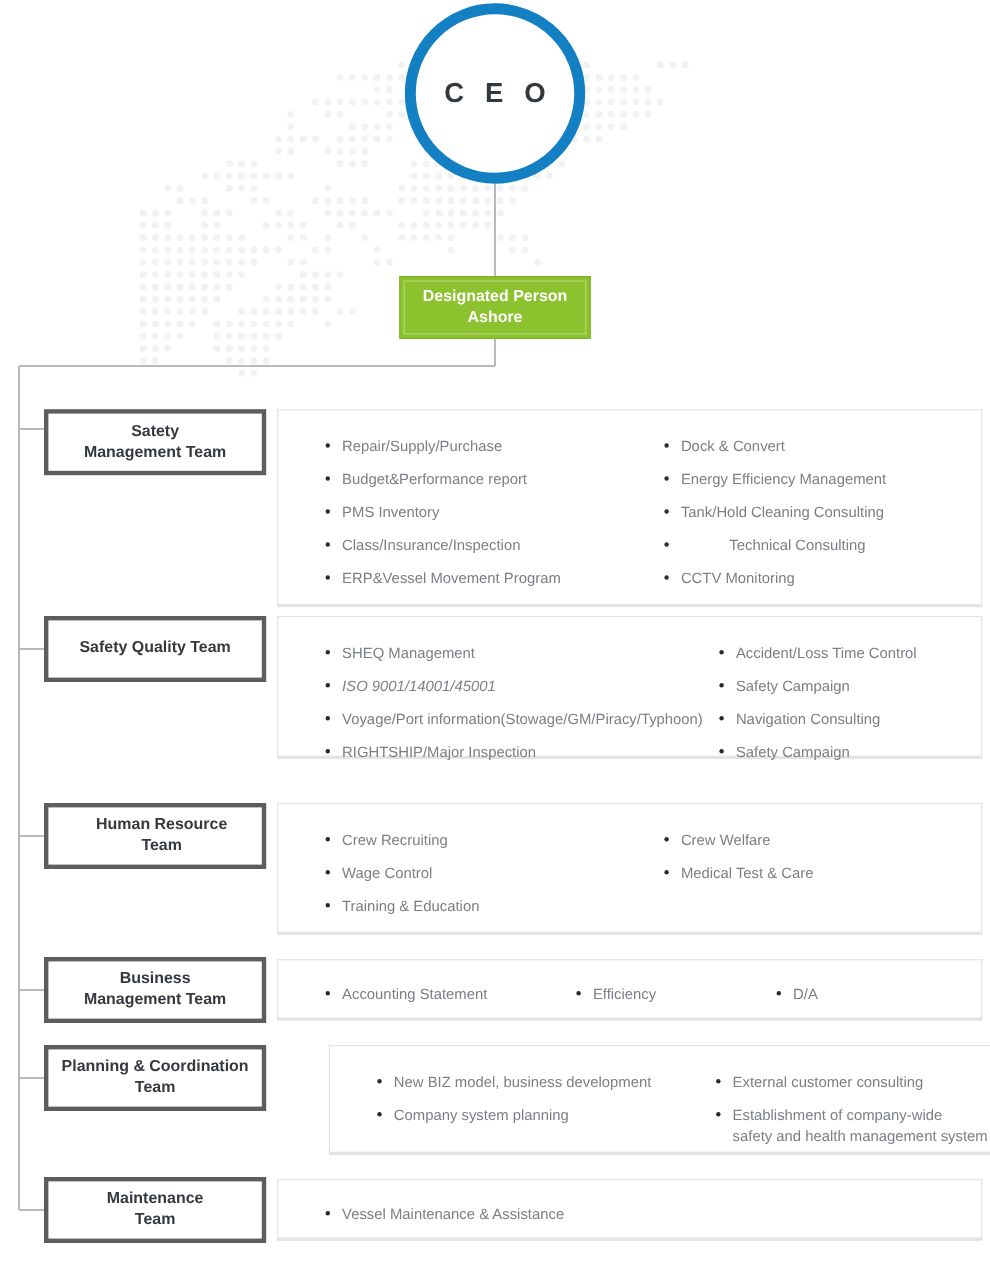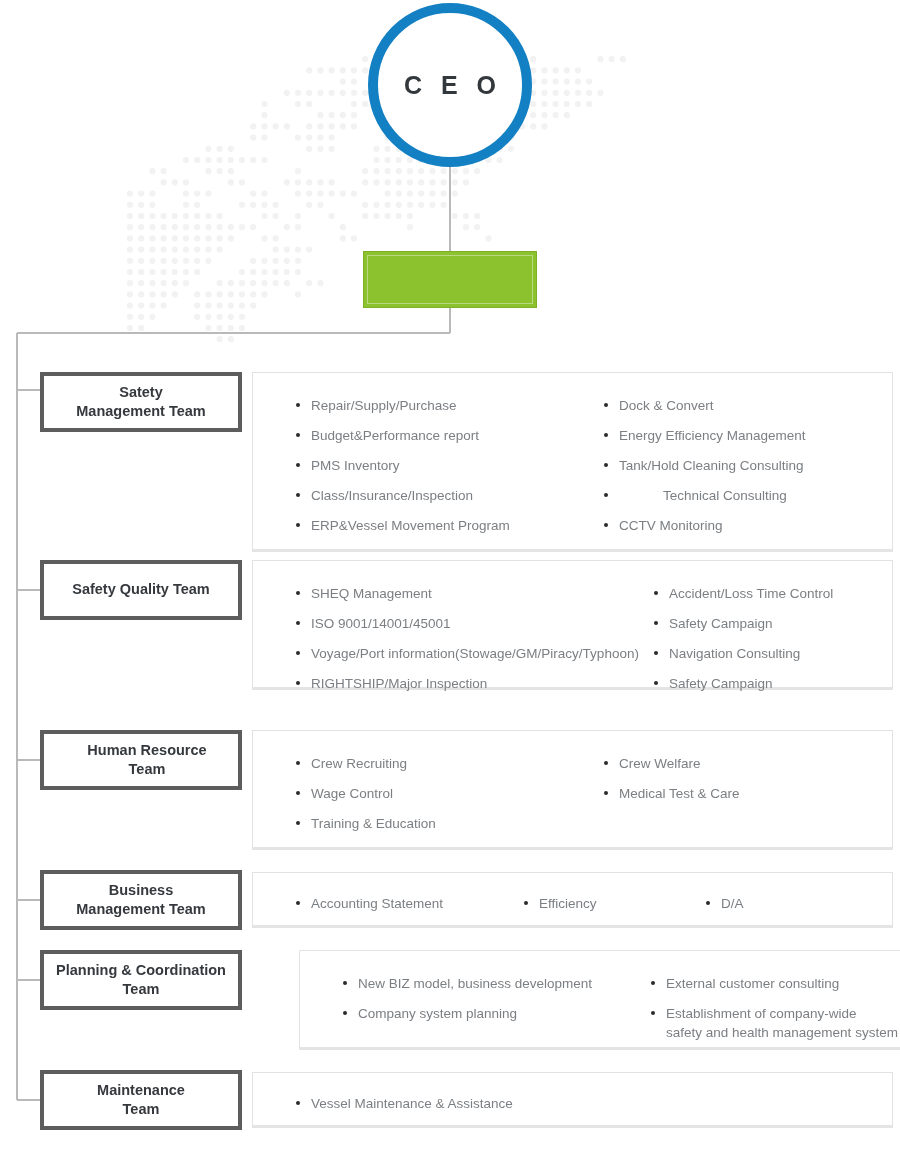--- a/index.html
+++ b/index.html
@@ -612,20 +612,22 @@
       <line x1="17" y1="1100" x2="40" y2="1100"></line>
     </g>
   </svg>
 
   <div class="ceo-node">
     <span class="ceo-label">C E O</span>
   </div>
 
   <div class="dpa-node">
     <span class="dpa-inner"></span>
+    <span class="dpa-label">Designated
+Person Ashore</span>
   </div>
 
   <div id="teams-layer">
       <div class="team-row" style="top: 12px; width: 900px; height: 1150px; pointer-events: none;">
         <div class="team-name-box" style="pointer-events: auto; top: 360px; height: 60px;">
           <div class="team-name-label" style="white-space: pre-line;">Satety
 Management Team</div>
         </div>
         <div class="team-content-box" style="pointer-events: auto; top: 360px; height: 180px;">
           <div class="bullet-item" style="left: 43px; top: 23px;">
@@ -672,21 +674,21 @@
       </div>
       <div class="team-row" style="top: 0px; width: 900px; height: 1150px; pointer-events: none; padding-left: 44px;">
         <div class="team-name-box" style="pointer-events: auto; top: 560px; height: 60px;">
           <div class="team-name-label" style="white-space: pre-line;">Safety Quality Team</div>
         </div>
         <div class="team-content-box" style="pointer-events: auto; top: 560px; height: 130px;">
           <div class="bullet-item" style="left: 43px; top: 23px;">
             <span class="bullet-dot"></span>
             <span class="bullet-text">SHEQ Management</span>
           </div>
-          <div class="bullet-item" style="left: 43px; top: 53px;">
+          <div class="bullet-item" style="left: 43px; top: 53px; font-style: italic;">
             <span class="bullet-dot"></span>
             <span class="bullet-text">ISO 9001/14001/45001</span>
           </div>
           <div class="bullet-item" style="left: 43px; top: 83px;">
             <span class="bullet-dot"></span>
             <span class="bullet-text">Voyage/Port information(Stowage/GM/Piracy/Typhoon)</span>
           </div>
           <div class="bullet-item" style="left: 43px; top: 113px;">
             <span class="bullet-dot"></span>
             <span class="bullet-text">RIGHTSHIP/Major Inspection</span>

